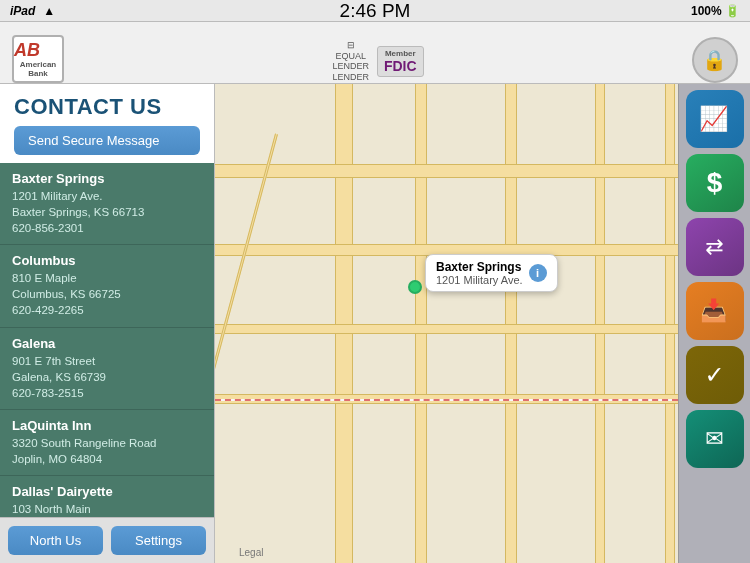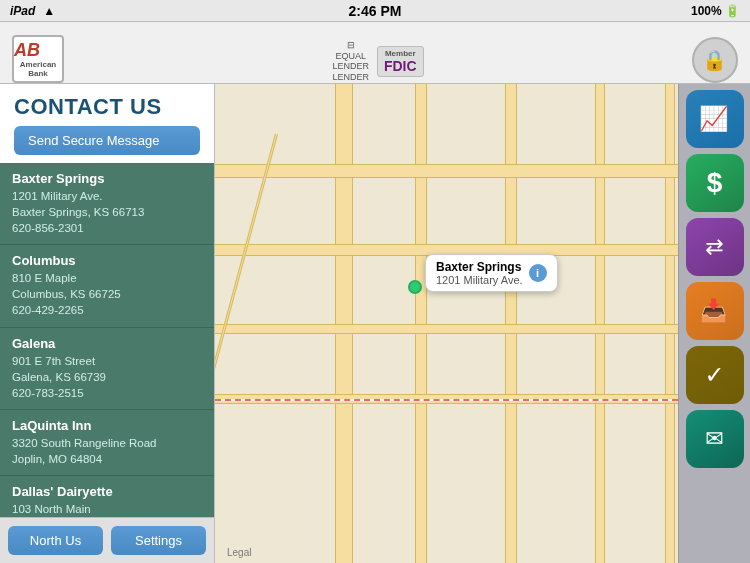--- a/index.html
+++ b/index.html
@@ -12,21 +12,21 @@
       display: flex;
       align-items: center;
       justify-content: space-between;
       padding: 0 10px;
       font-size: 12px;
       font-weight: 600;
       color: #000;
       border-bottom: 1px solid #bbb;
     }
     .status-left { display: flex; align-items: flex-end; gap: 8px; font-style: italic; }
-    .status-center { position: absolute; left: 50%; transform: translateX(-50%); font-size: 14px; font-weight: 700; }
+    .status-center { position: absolute; left: 50%; transform: translateX(-50%); font-size: 19px; font-weight: 400; }
     .status-right { margin-left: auto; font-size: 12px; }
 
     
     .header {
       background: #f0f0f0;
       height: 62px;
       display: flex;
       align-items: flex-end;
       justify-content: space-between;
       padding: 0 12px;
@@ -190,21 +190,21 @@
     .map-pin {
       position: absolute;
       width: 14px; height: 14px;
       background: #2ecc71;
       border-radius: 50%;
       border: 2px solid #27ae60;
     }
     .map-legal {
       position: absolute;
       bottom: 5px;
-      left: 12px;
+      left: 24px;
       font-size: 10px;
       color: #777;
     }
     .info-icon {
       width: 18px; height: 18px;
       border-radius: 50%;
       background: #5b9bd5;
       color: white;
       font-size: 11px;
       font-weight: bold;

